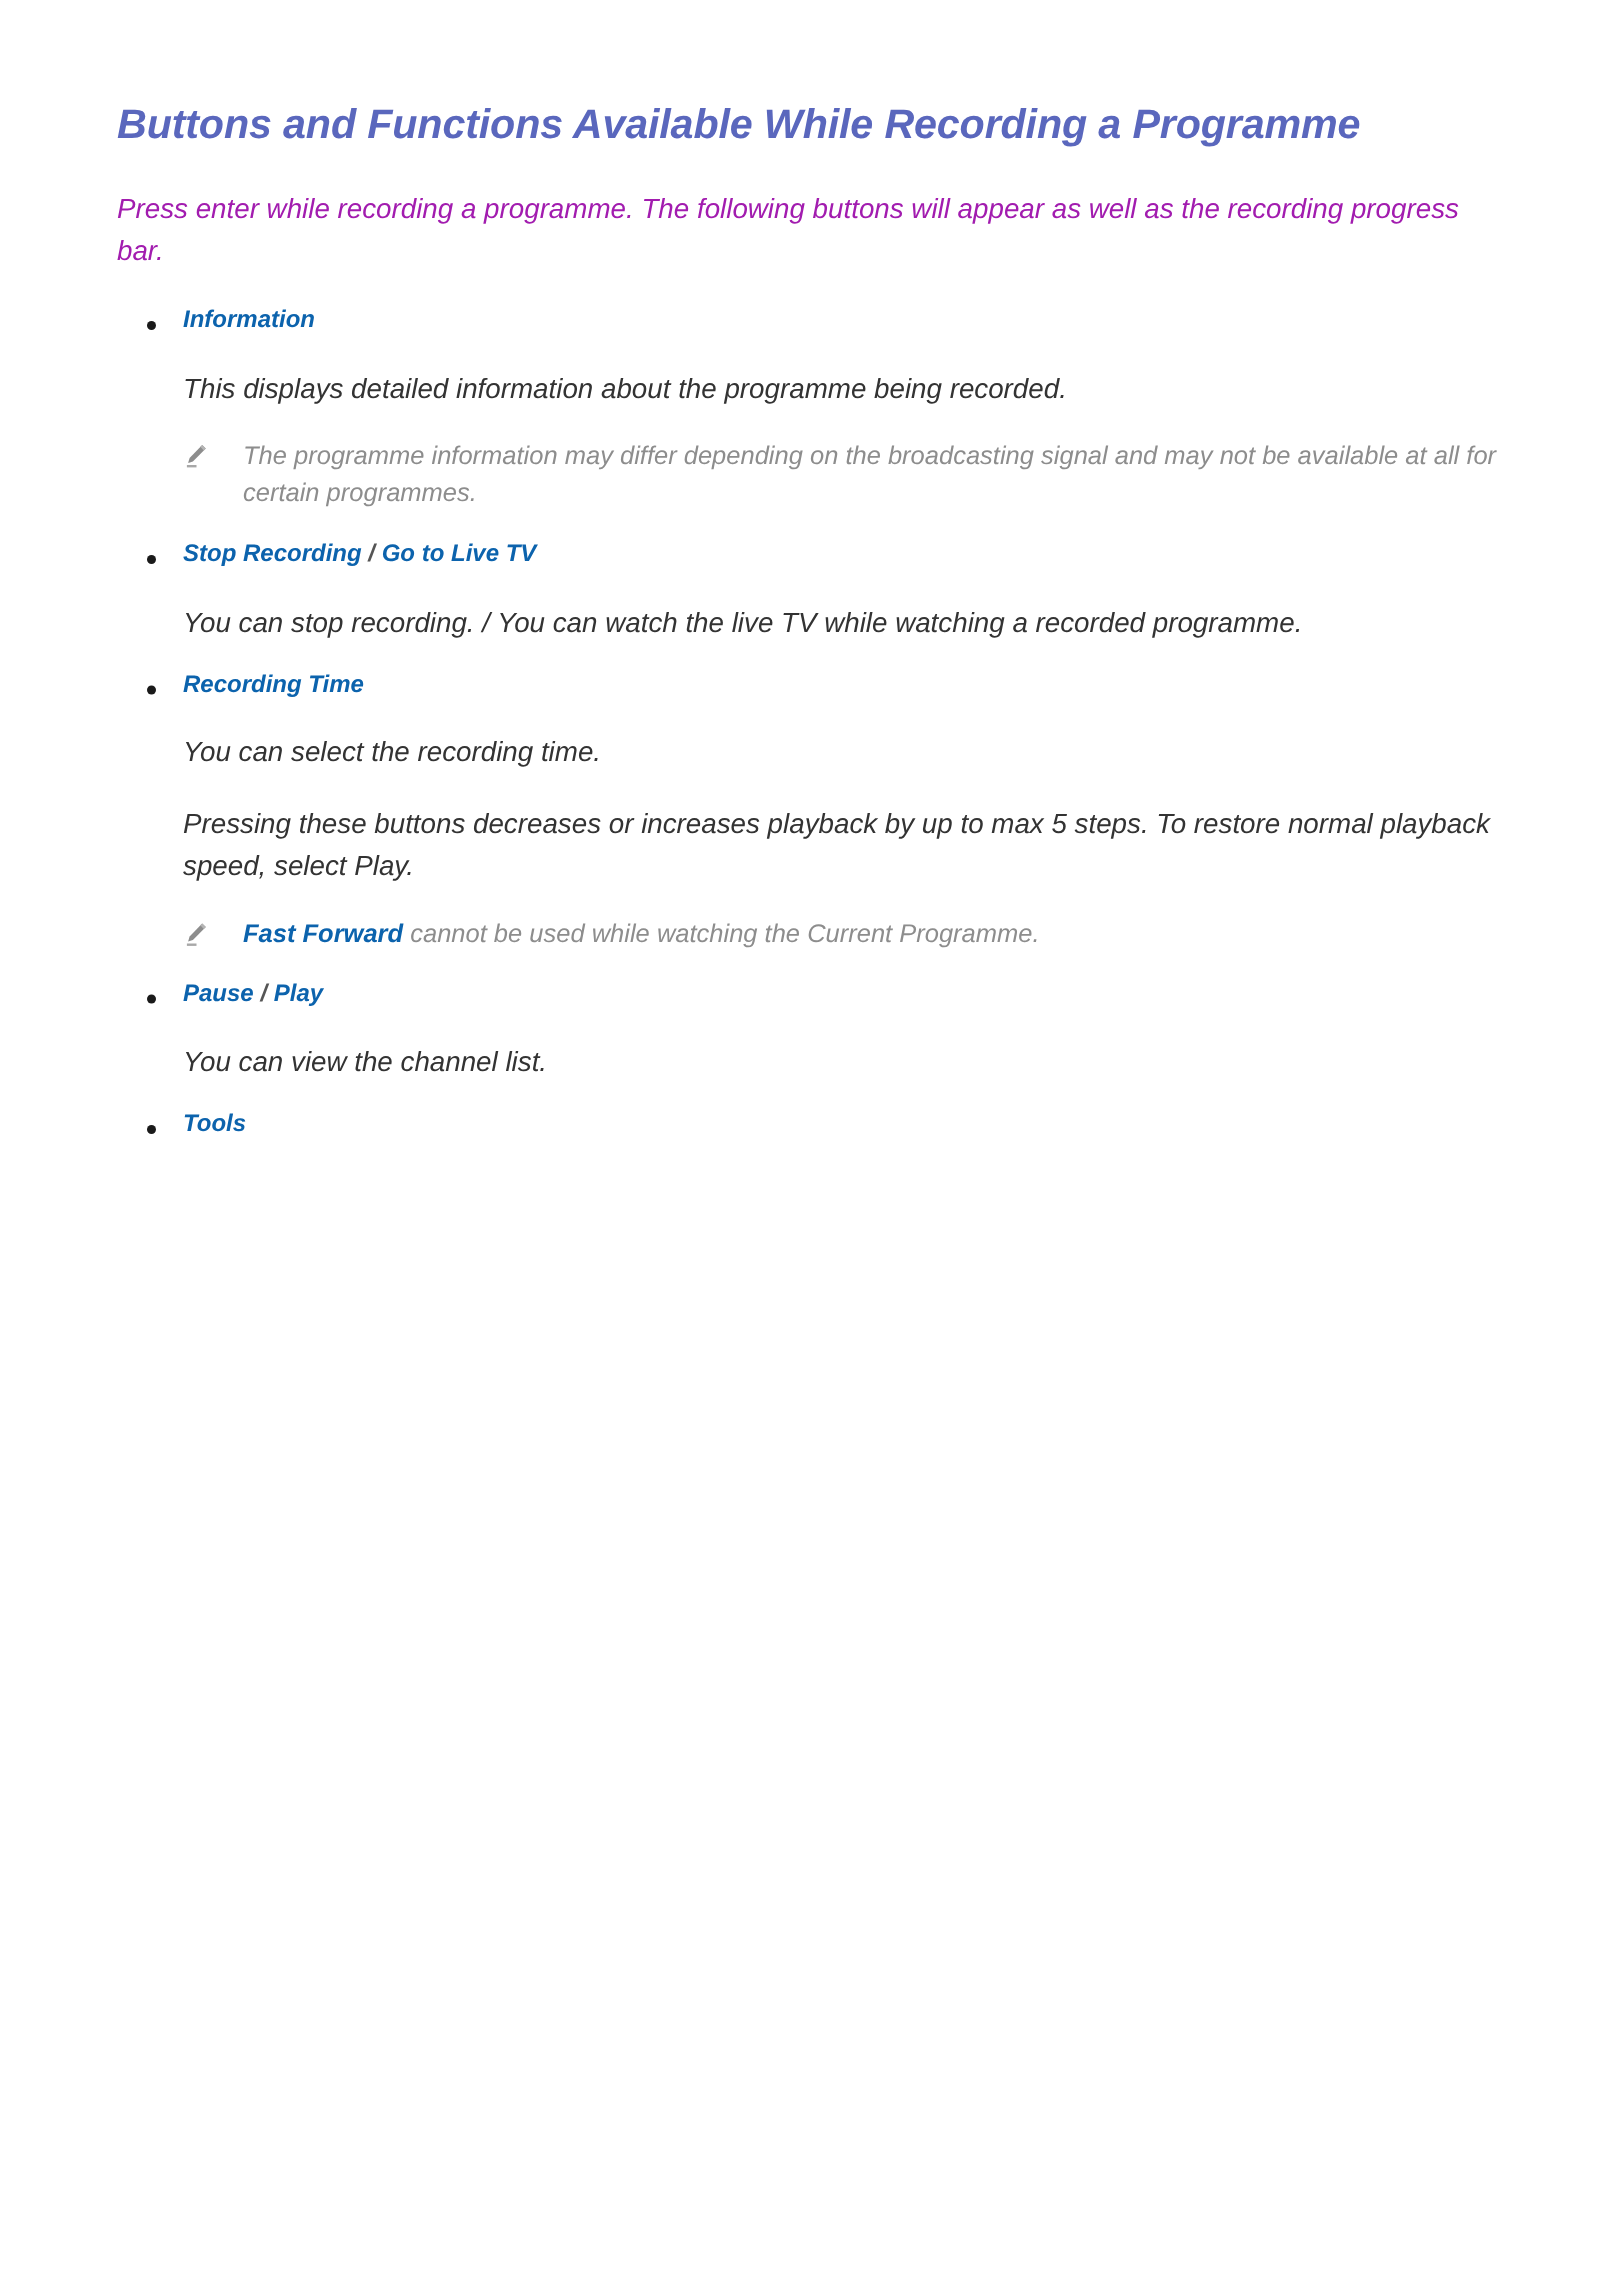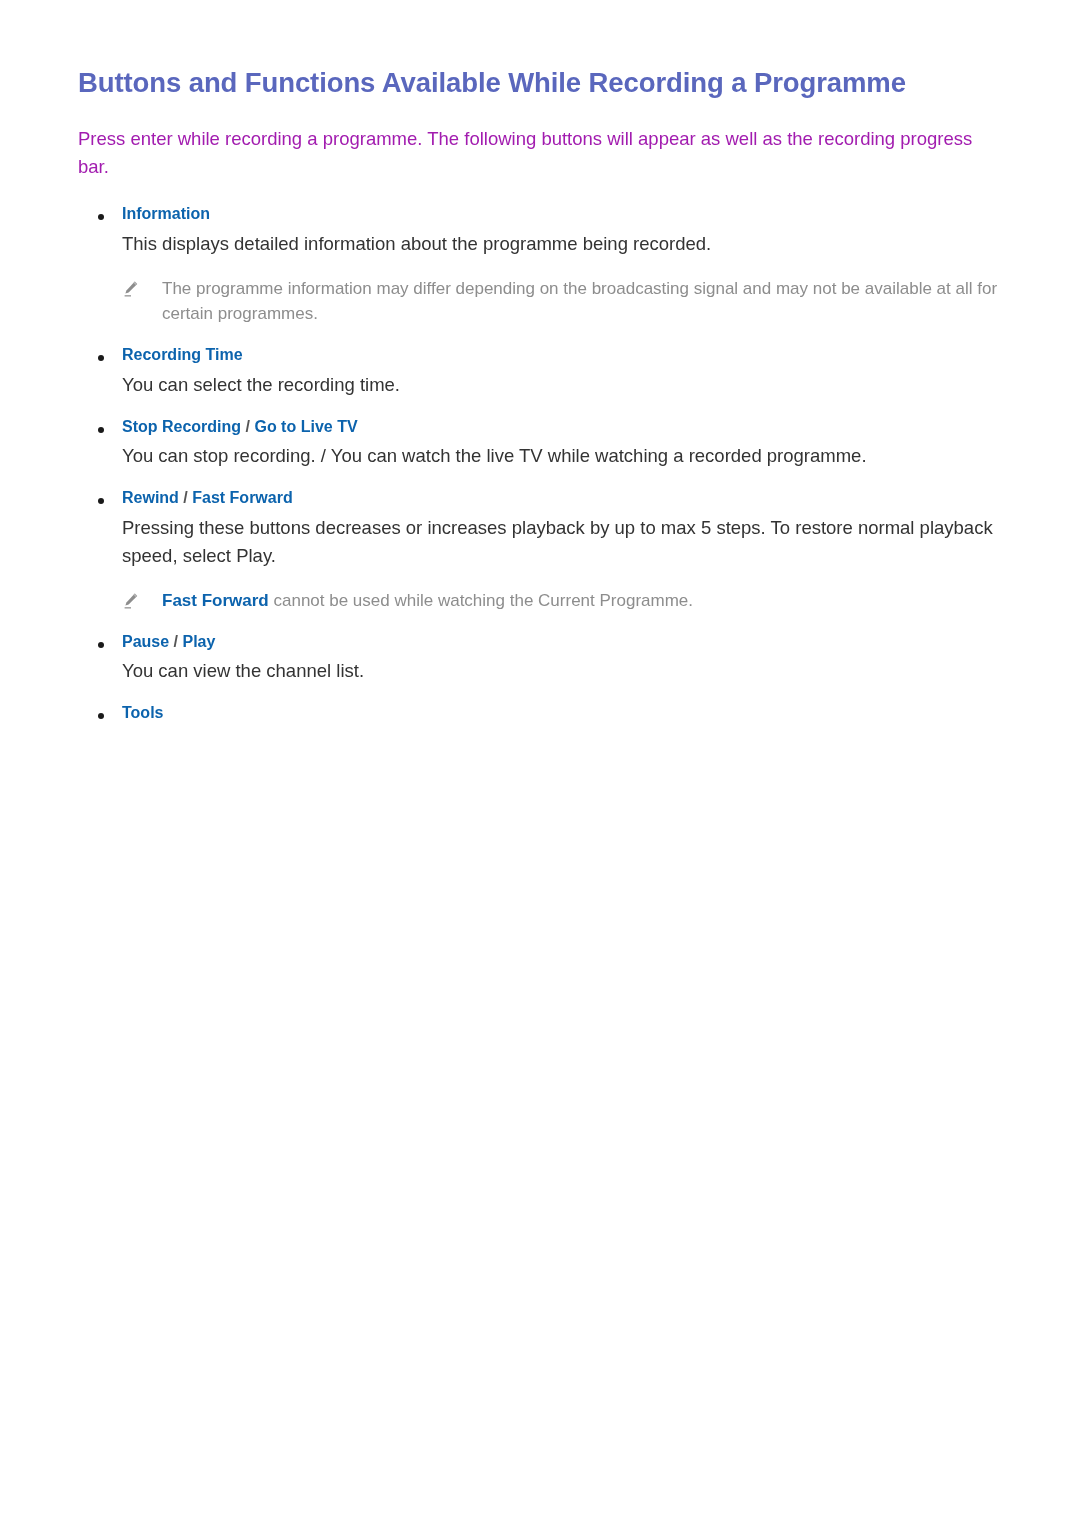--- a/index.html
+++ b/index.html
@@ -15,20 +15,21 @@
     -webkit-font-smoothing: antialiased;
   }
 
   .page {
     position: relative;
     width: 1080px;
     height: 1287px;
     box-sizing: border-box;
     padding: 66px 78px 0 78px;
     background: #ffffff;
+    font-style: italic;
   }
 
   
   .doc-title {
     font-size: 27.5px;
     font-weight: bold;
     color: #5a67bd;
     letter-spacing: -0.1px;
     line-height: 1.2;
     margin: 0 0 26px 0;
@@ -68,21 +69,21 @@
   }
   .bullet-heading .sep {
     color: #555555;
     font-weight: bold;
   }
 
   .body-text {
     font-size: 18.5px;
     line-height: 1.52;
     color: #333333;
-    margin: 5px 0 0 44px;
+    margin: 20px 0 0 44px;
     max-width: 890px;
   }
   .body-text .term {
     color: #0c63ad;
   }
 
   
   .note {
     display: flex;
     align-items: flex-start;
@@ -130,38 +131,34 @@
           <rect x="2.6" y="15.0" width="6.4" height="1.6" fill="#a8a8a8"></rect>
         </svg>
       </span>
       <span class="note-text">The programme information may differ depending on the broadcasting signal and may not be available at all for certain programmes.</span>
     </div>
   </div>
 
   <div class="section">
     <div class="bullet-heading">
       <span class="dot"></span>
-      <span>Recording Time</span>
-    </div>
-    <p class="body-text">You can select the recording time.</p>
-  </div>
-
-  <div class="section">
-    <div class="bullet-heading">
-      <span class="dot"></span>
       <span>Stop Recording</span><span class="sep"> / </span><span>Go to Live TV</span>
     </div>
     <p class="body-text">You can stop recording. / You can watch the live TV while watching a recorded programme.</p>
   </div>
 
   <div class="section">
     <div class="bullet-heading">
       <span class="dot"></span>
-      <span>Rewind</span><span class="sep"> / </span><span>Fast Forward</span>
+      <span>Recording Time</span>
     </div>
+    <p class="body-text">You can select the recording time.</p>
+  </div>
+
+  <div class="section">
     <p class="body-text">Pressing these buttons decreases or increases playback by up to max 5 steps. To restore normal playback speed, select Play.</p>
     <div class="note">
       <span class="note-icon">
         <svg width="18" height="18" viewBox="0 0 18 18">
           <path d="M12.8 1.6 L15.2 4.0 L6.6 12.6 L3.4 13.6 L4.4 10.4 Z" fill="#8d8d8d"></path>
           <path d="M12.8 1.6 L15.2 4.0 L13.9 5.3 L11.5 2.9 Z" fill="#b5b5b5"></path>
           <rect x="2.6" y="15.0" width="6.4" height="1.6" fill="#a8a8a8"></rect>
         </svg>
       </span>
       <span class="note-text"><span class="term">Fast Forward</span><span> cannot be used while watching the Current Programme.</span></span>

